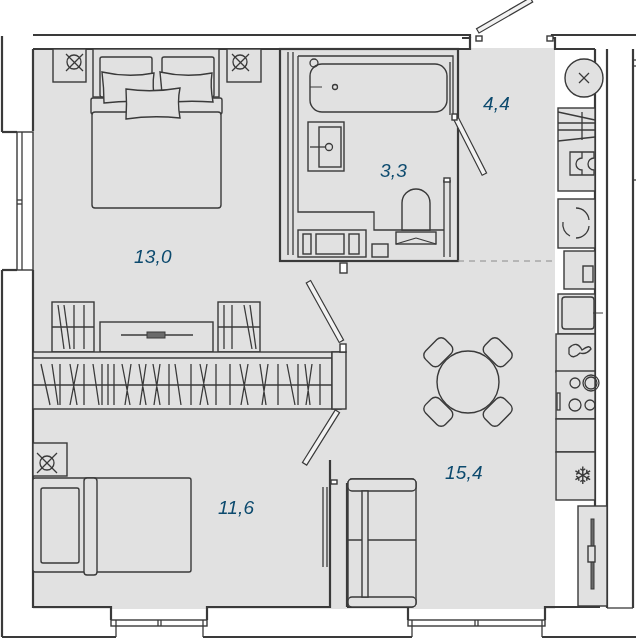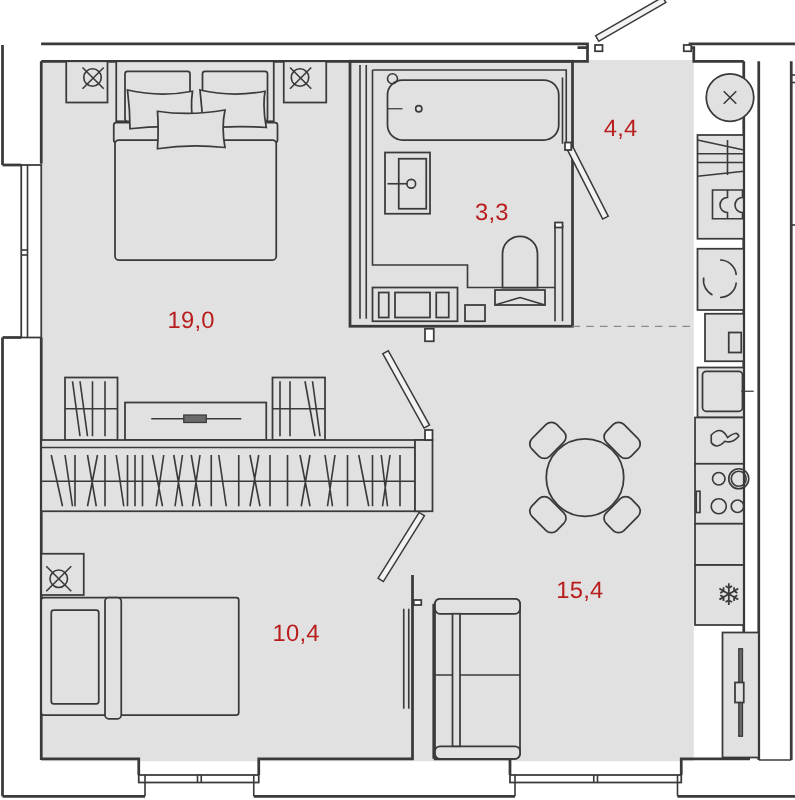--- a/index.html
+++ b/index.html
@@ -6,21 +6,21 @@
   body { width: 636px; height: 640px; overflow: hidden; position: relative; font-family: "Liberation Sans", sans-serif; }
   #plan { position: absolute; left: 0; top: 0; width: 636px; height: 640px; }
   .wall { fill: none; stroke: #3a3a3a; stroke-width: 2.2; }
   .thin { fill: none; stroke: #3a3a3a; stroke-width: 1.3; }
   .furn { fill: #e1e1e1; stroke: #3a3a3a; stroke-width: 1.4; }
   .dark { fill: #6a6a6a; stroke: #3a3a3a; stroke-width: 1; }
   .floor { fill: #e1e1e1; }
   .white { fill: #ffffff; stroke: #3a3a3a; stroke-width: 1.4; }
   .dash { fill: none; stroke: #8a8a8a; stroke-width: 1; stroke-dasharray: 6 5; }
   .door { fill: #f2f2f2; stroke: #3a3a3a; stroke-width: 1.2; }
-  .label { position: absolute; font-family: "Liberation Sans", sans-serif; font-size: 19px; color: #b91c1c; letter-spacing: 0.2px; }
+  .label { position: absolute; font-family: "Liberation Sans", sans-serif; font-size: 19px; color: #0c4a6e; letter-spacing: 0.2px; font-style: italic; }
 </style>
 </head>
 <body>
 
 <svg id="plan" viewBox="0 0 636 640" xmlns="http://www.w3.org/2000/svg">
 
   <g>
     <rect class="floor" x="33" y="49" width="522" height="560"></rect>
     <rect class="floor" x="160" y="48" width="298" height="2"></rect>
     <rect class="floor" x="462" y="48" width="92" height="3"></rect>
@@ -263,17 +263,17 @@
     <rect class="furn" x="556" y="452" width="39" height="48"></rect>
     <text x="583" y="484" text-anchor="middle" font-size="24" fill="#3a3a3a" font-family="DejaVu Sans, sans-serif">❄</text>
 
     <rect class="furn" x="578" y="506" width="29" height="100"></rect>
     <rect class="dark" x="591" y="519" width="3" height="70"></rect>
     <rect class="furn" x="588" y="546" width="7" height="16"></rect>
   </g>
 
 </svg>
 
-<div class="label" style="left:134px; top:246px;">19,0</div>
+<div class="label" style="left:134px; top:246px;">13,0</div>
 <div class="label" style="left:380px; top:160px;">3,3</div>
 <div class="label" style="left:483px; top:93px;">4,4</div>
-<div class="label" style="left:218px; top:497px;">10,4</div>
+<div class="label" style="left:218px; top:497px;">11,6</div>
 <div class="label" style="left:445px; top:462px;">15,4</div>
 
 </body></html>

